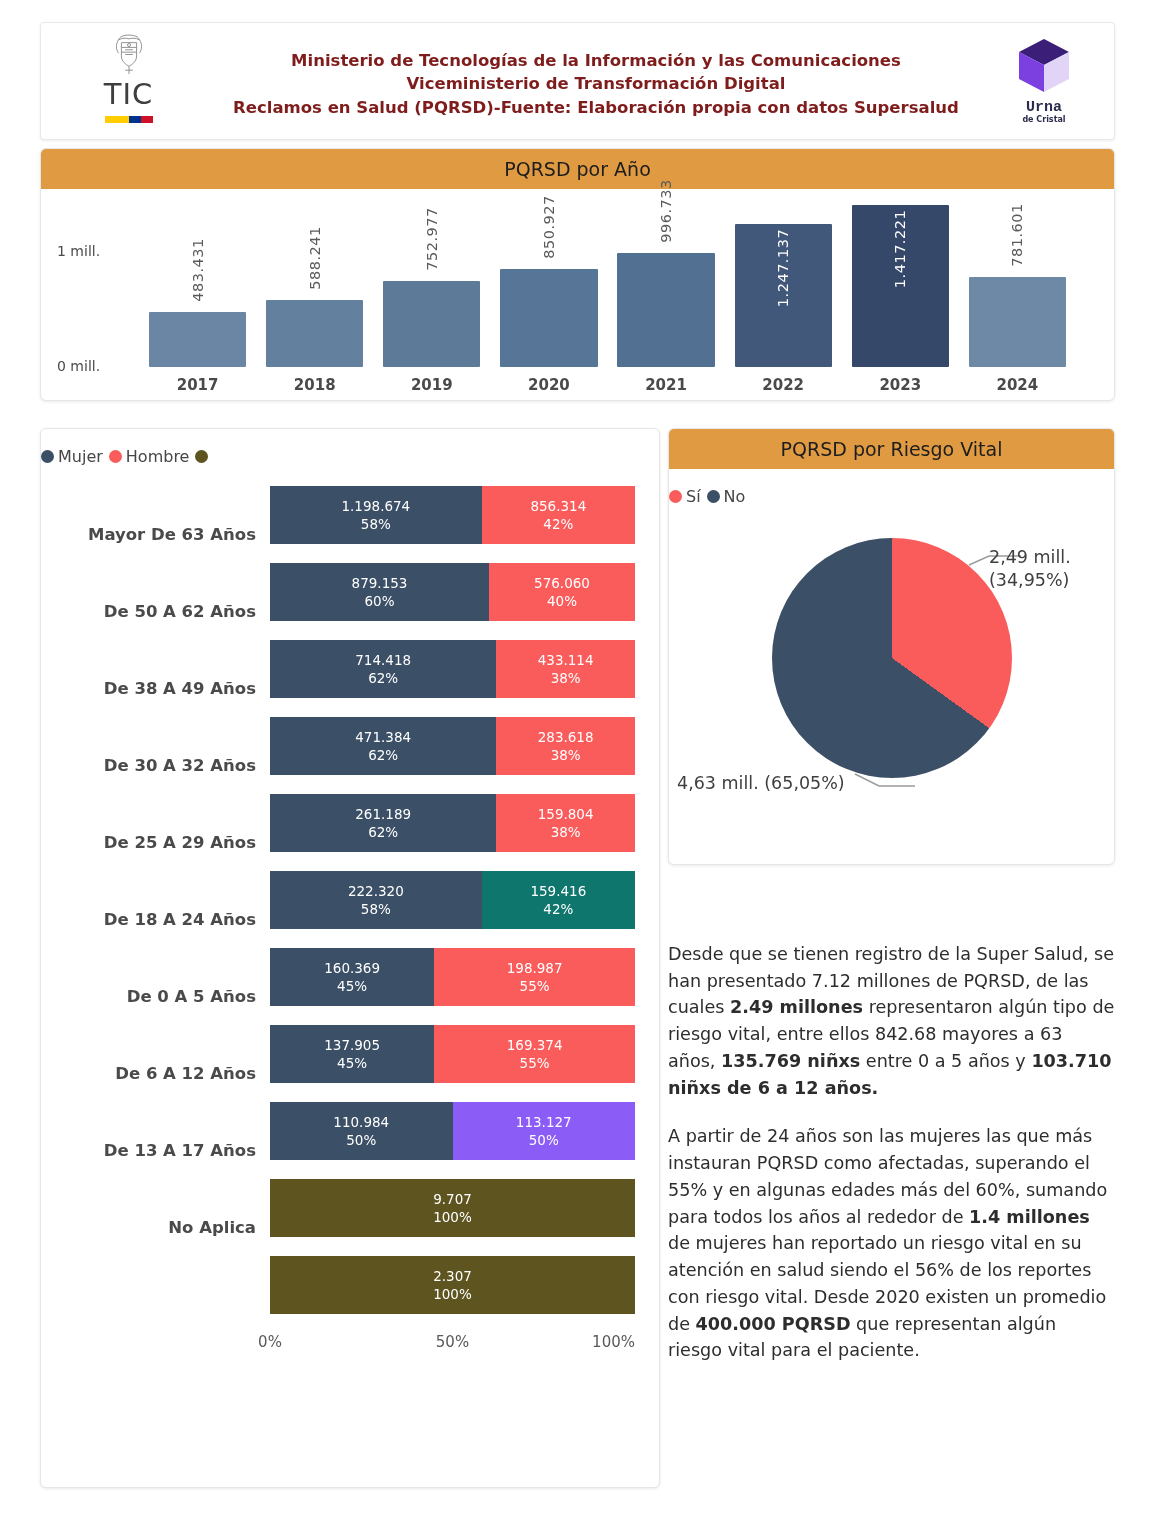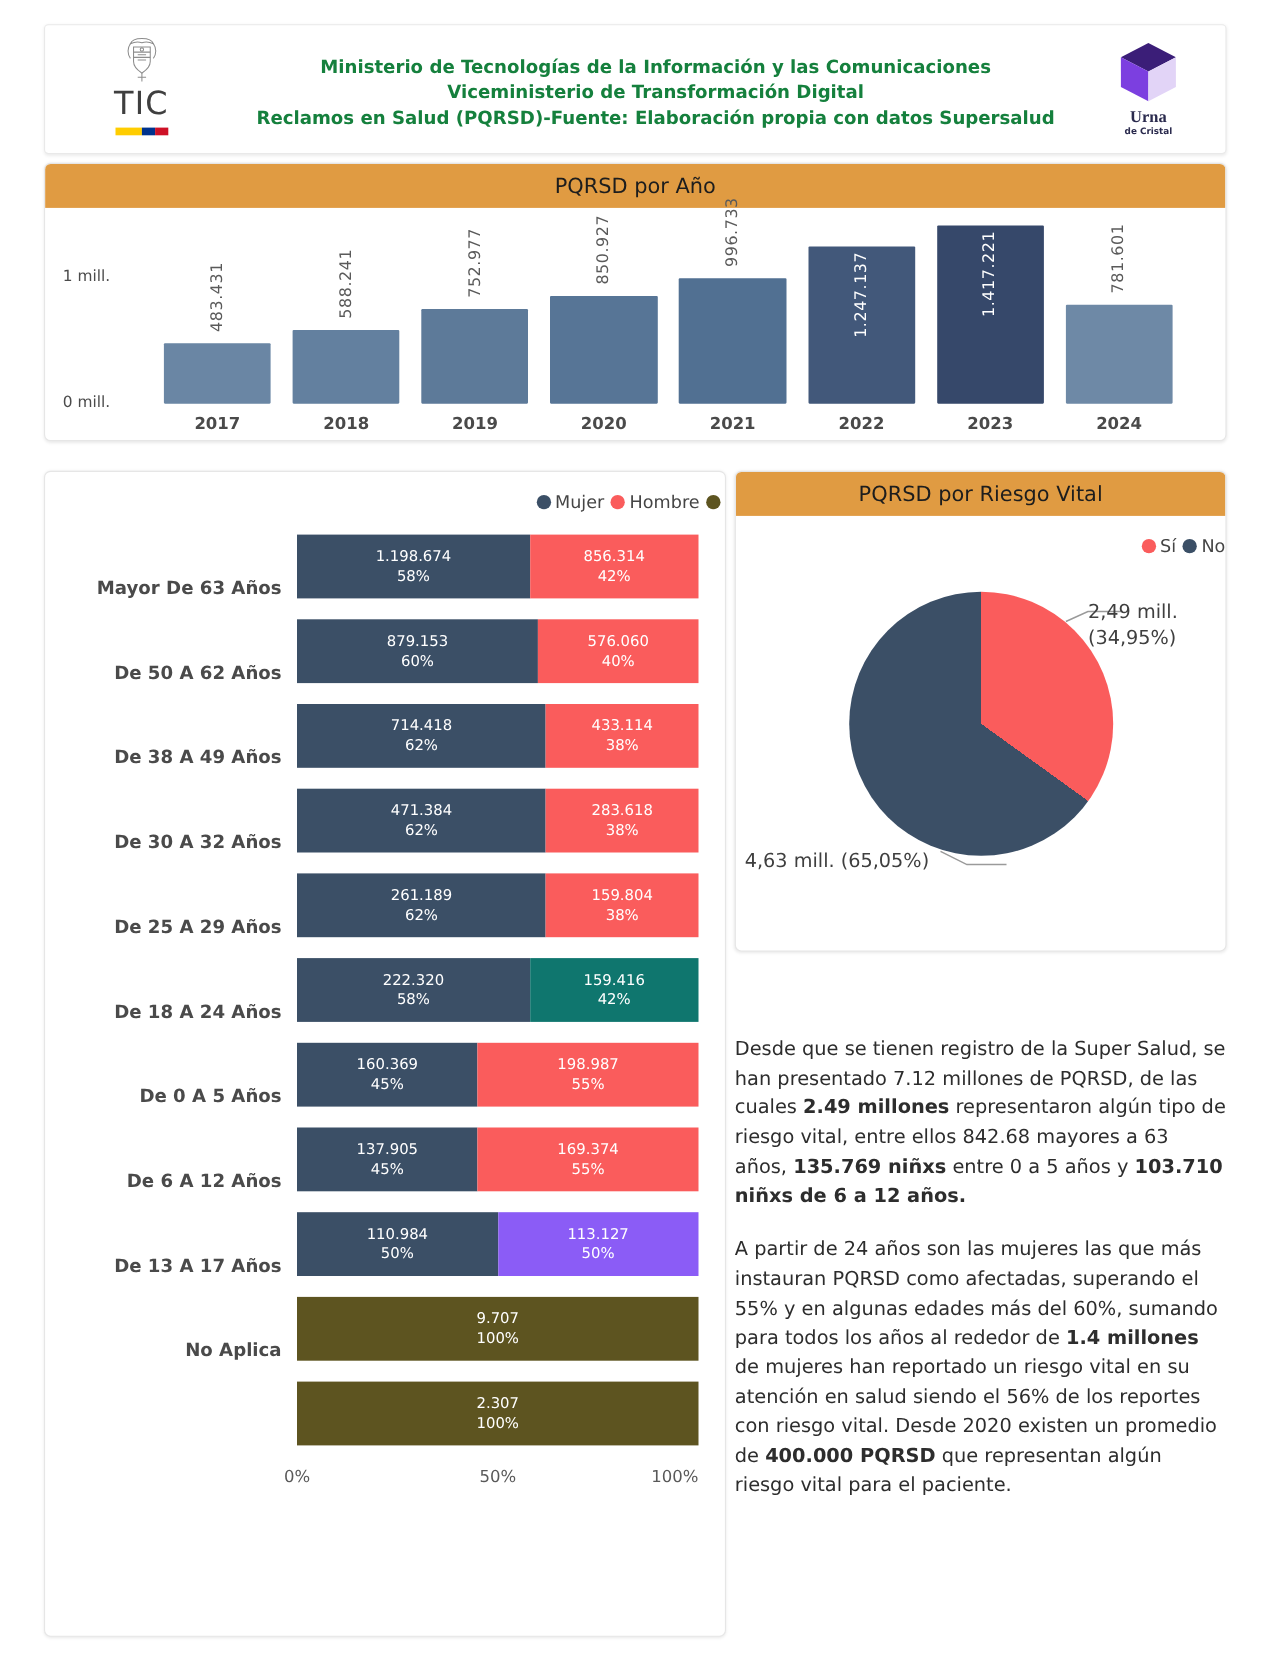--- a/index.html
+++ b/index.html
@@ -49,32 +49,32 @@
   .tic-flag .r { width: 25%; background: #ce1126; }
 
   .header-titles {
     position: absolute; left: 160px; top: 26px;
     width: 790px; text-align: center;
   }
   .header-titles div {
     font-family: "DejaVu Sans", sans-serif;
     font-weight: bold;
     font-size: 16.5px;
-    color: #15803d;
+    color: #7f1d1d;
     line-height: 1.42;
     white-space: nowrap;
   }
 
   .urna-logo {
     position: absolute; right: 24px; top: 12px;
     width: 92px; height: 98px;
     display: flex; flex-direction: column; align-items: center;
   }
   .urna-word {
-    font-family: Liberation Serif, serif;
+    font-family: Liberation Mono, monospace;
     font-weight: bold; font-size: 15px;
     color: #2b2b4e; line-height: 1; margin-top: 3px;
   }
   .urna-sub {
     font-family: "DejaVu Sans", sans-serif;
     font-weight: bold; font-size: 8px;
     color: #2b2b4e; line-height: 1; margin-top: 1px;
   }
 
   
@@ -132,21 +132,21 @@
   }
   .year-axis span {
     width: 10.6%; text-align: center;
     font-family: "DejaVu Sans", sans-serif;
     font-weight: bold; font-size: 15px; color: #4a4a4a;
   }
 
   
   #panel-gender { left: 40px; top: 428px; width: 620px; height: 1060px; }
   .legend {
-    display: flex; align-items: center; justify-content: flex-end;
+    display: flex; align-items: center; justify-content: flex-start;
     gap: 6px; padding-top: 18px; padding-bottom: 4px;
   }
   .legend-item { display: flex; align-items: center; gap: 4px; }
   .dot { width: 13px; height: 13px; border-radius: 50%; display: inline-block; }
   .legend-item span.lbl {
     font-size: 16px; color: #454545;
     font-family: "DejaVu Sans", sans-serif;
   }
 
   .bars-area { position: relative; padding: 16px 24px 0 24px; }

